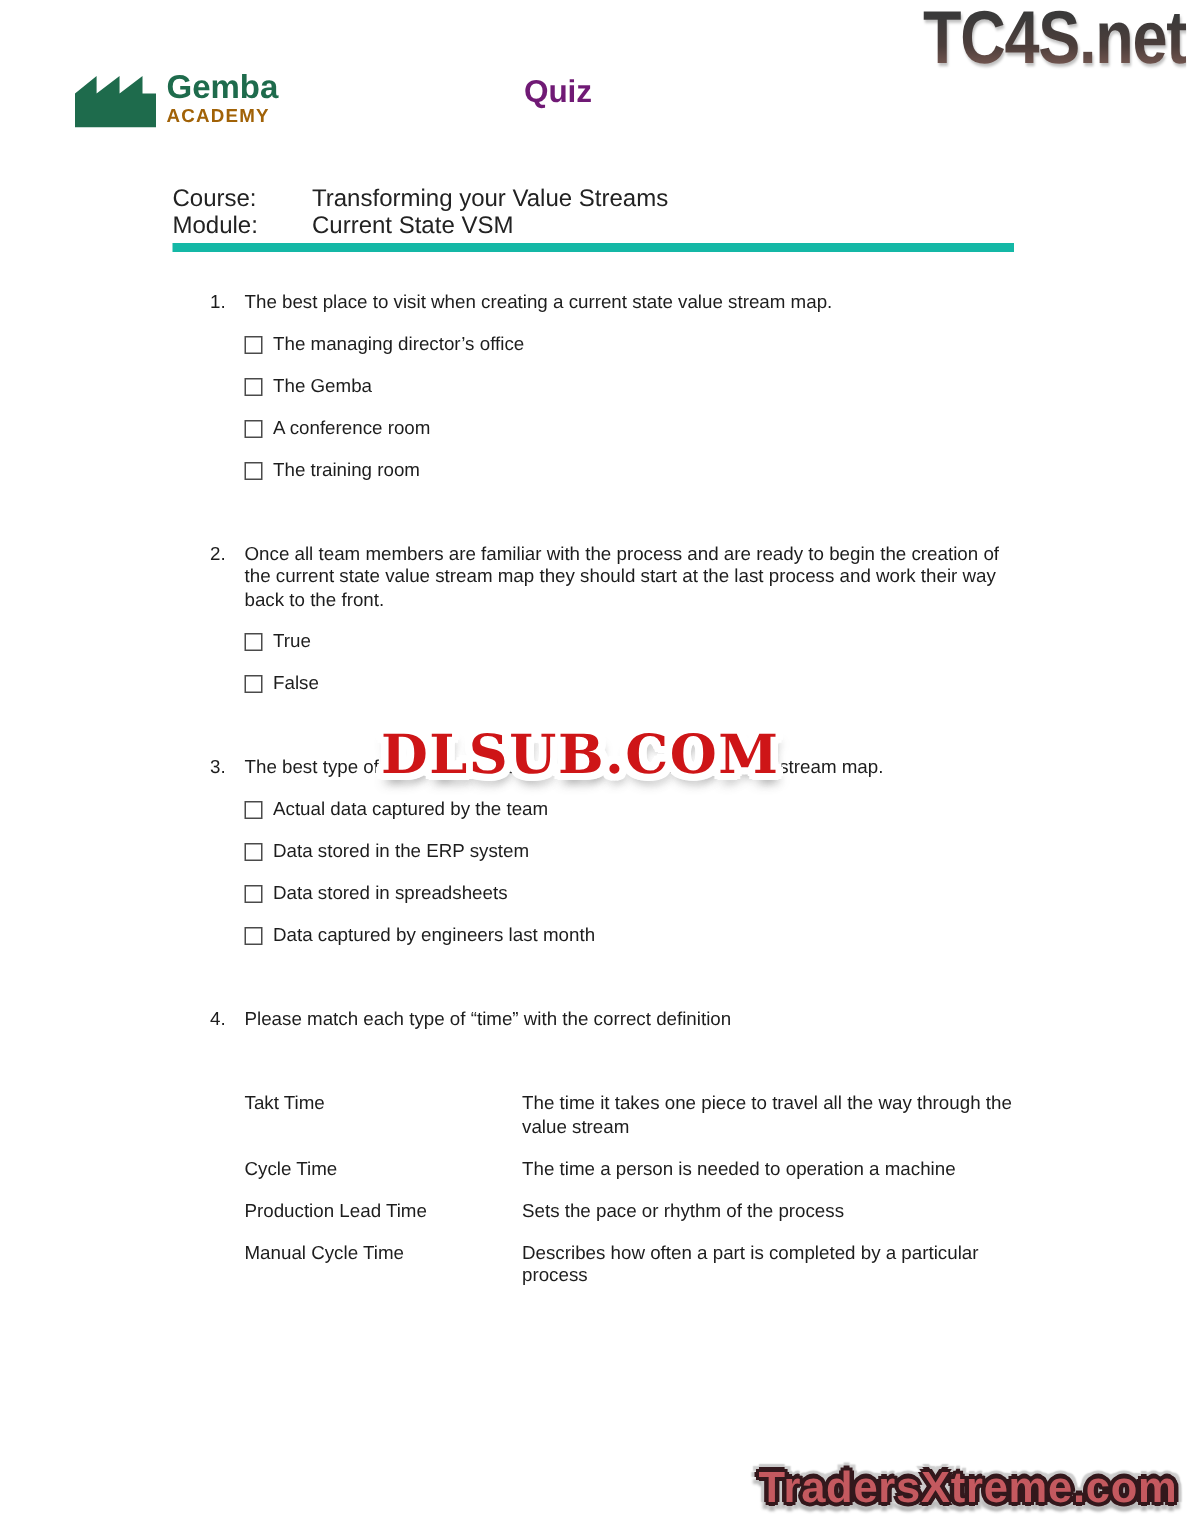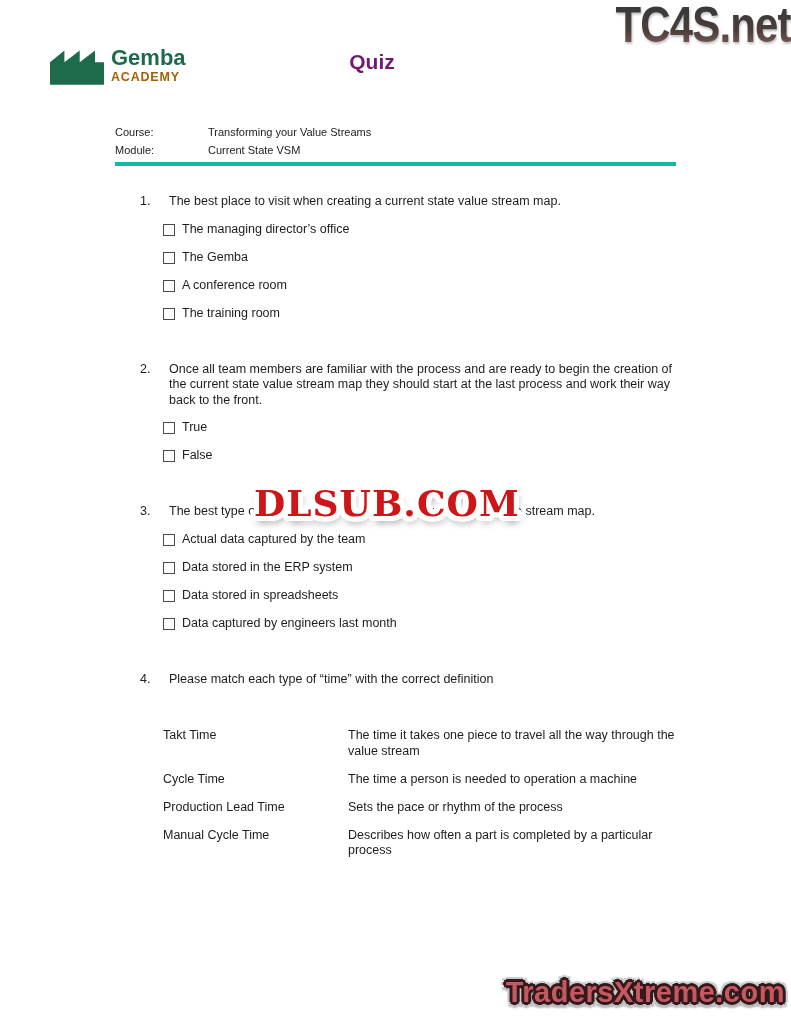--- a/index.html
+++ b/index.html
@@ -53,30 +53,30 @@
   .logo-brand { font-size:22px; font-weight:700; color:#1e6b4c; letter-spacing:0; }
   .logo-sub { font-size:12.5px; font-weight:700; color:#a16207; letter-spacing:0.8px; margin-top:2px; }
   .title {
     position:absolute; top:50px; left:0; width:744px;
     text-align:center; font-size:21px; font-weight:700; color:#701a75;
   }
 
   
   .meta {
     position:absolute; left:115px; top:124px; width:561px;
-    border-bottom:4px solid #14b8a6; padding-bottom:3px;
-    font-size:11px; line-height:17.5px; color:#222;
+    border-bottom:6px solid #14b8a6; padding-bottom:3px;
+    font-size:16px; line-height:17.5px; color:#222;
   }
   .meta-label { display:inline-block; width:93px; }
 
   
   .content { position:absolute; left:140px; top:188px; width:545px; font-size:12.5px; line-height:15.5px; }
   .q-head { display:flex; }
   .q-num { width:23px; flex:0 0 23px; }
-  .q-text { max-width:518px;margin-left:6px; }
+  .q-text { max-width:518px; }
   .question.q1 { margin-top:6px; }
   .question.q2, .question.q3, .question.q4 { margin-top:41px; }
   .options { margin-left:23px; }
   .option { display:flex; align-items:center; height:14px; margin-top:14px; }
   .options .option:first-child { margin-top:13px; }
   .checkbox {
     display:inline-block; width:12px; height:12px;
     border:1px solid #4a4a4a; background:#fff; margin-right:7px; flex:0 0 12px;
   }
   .match { margin-left:23px; margin-top:41px; }

